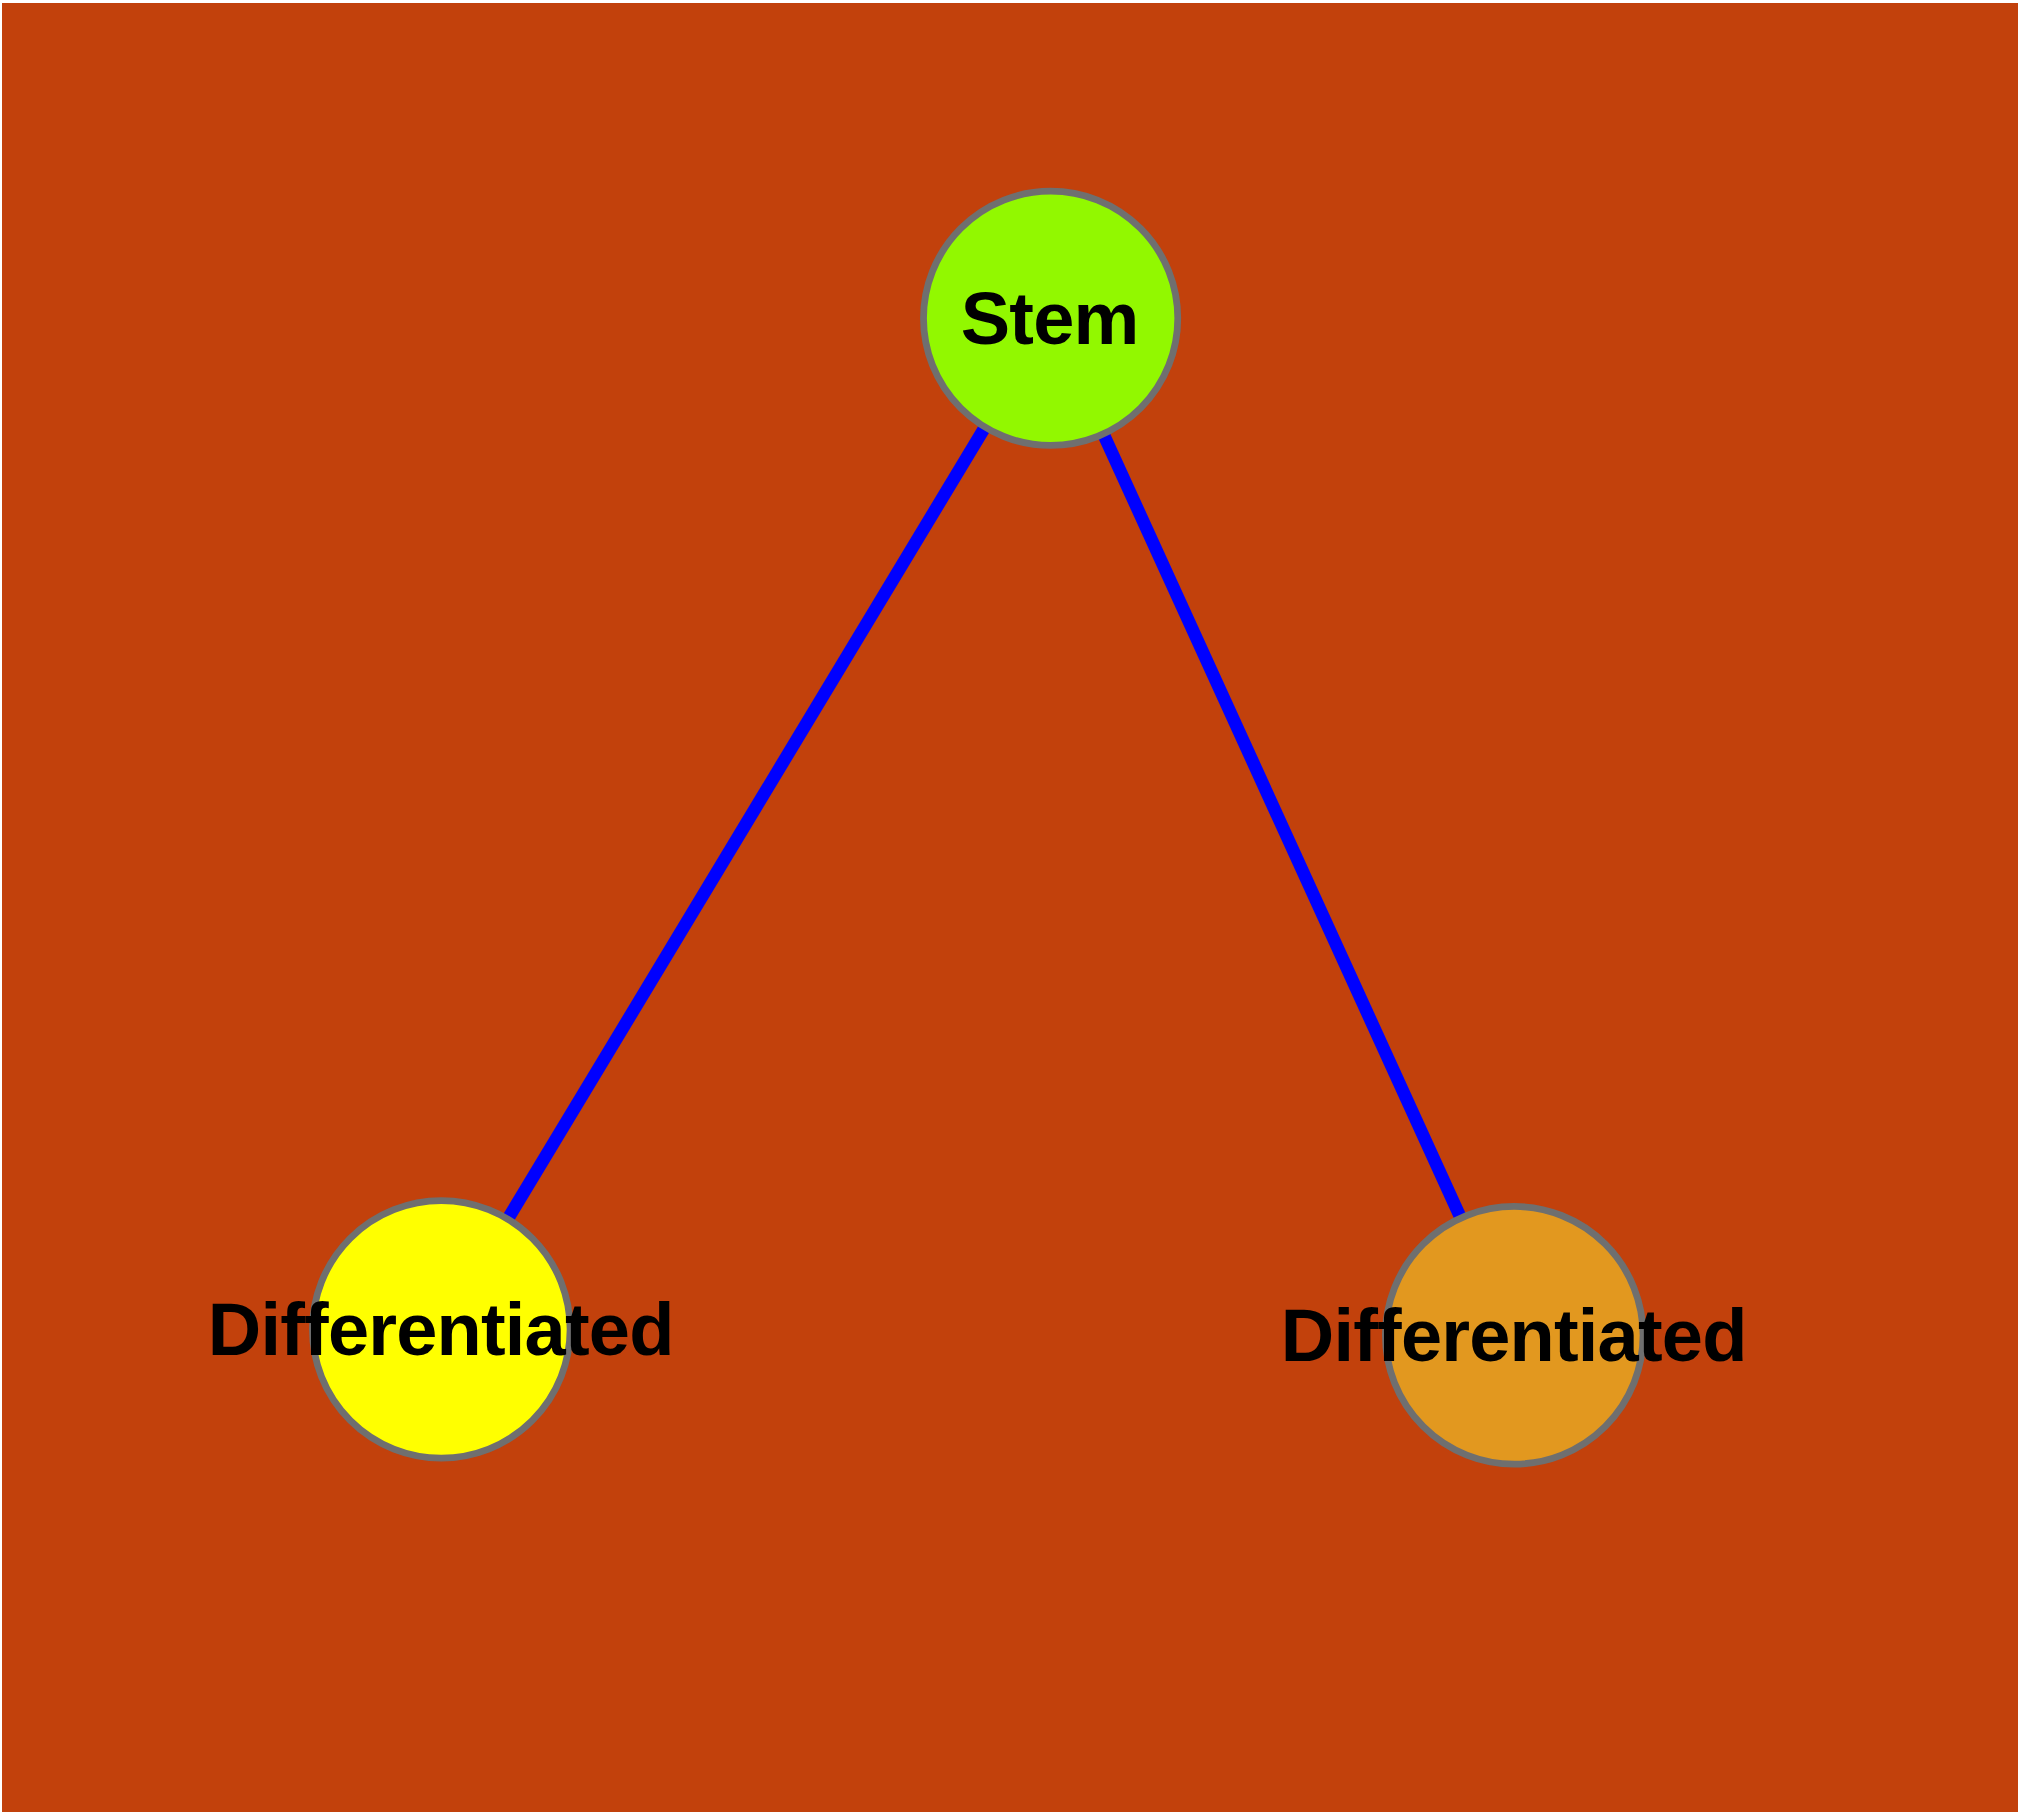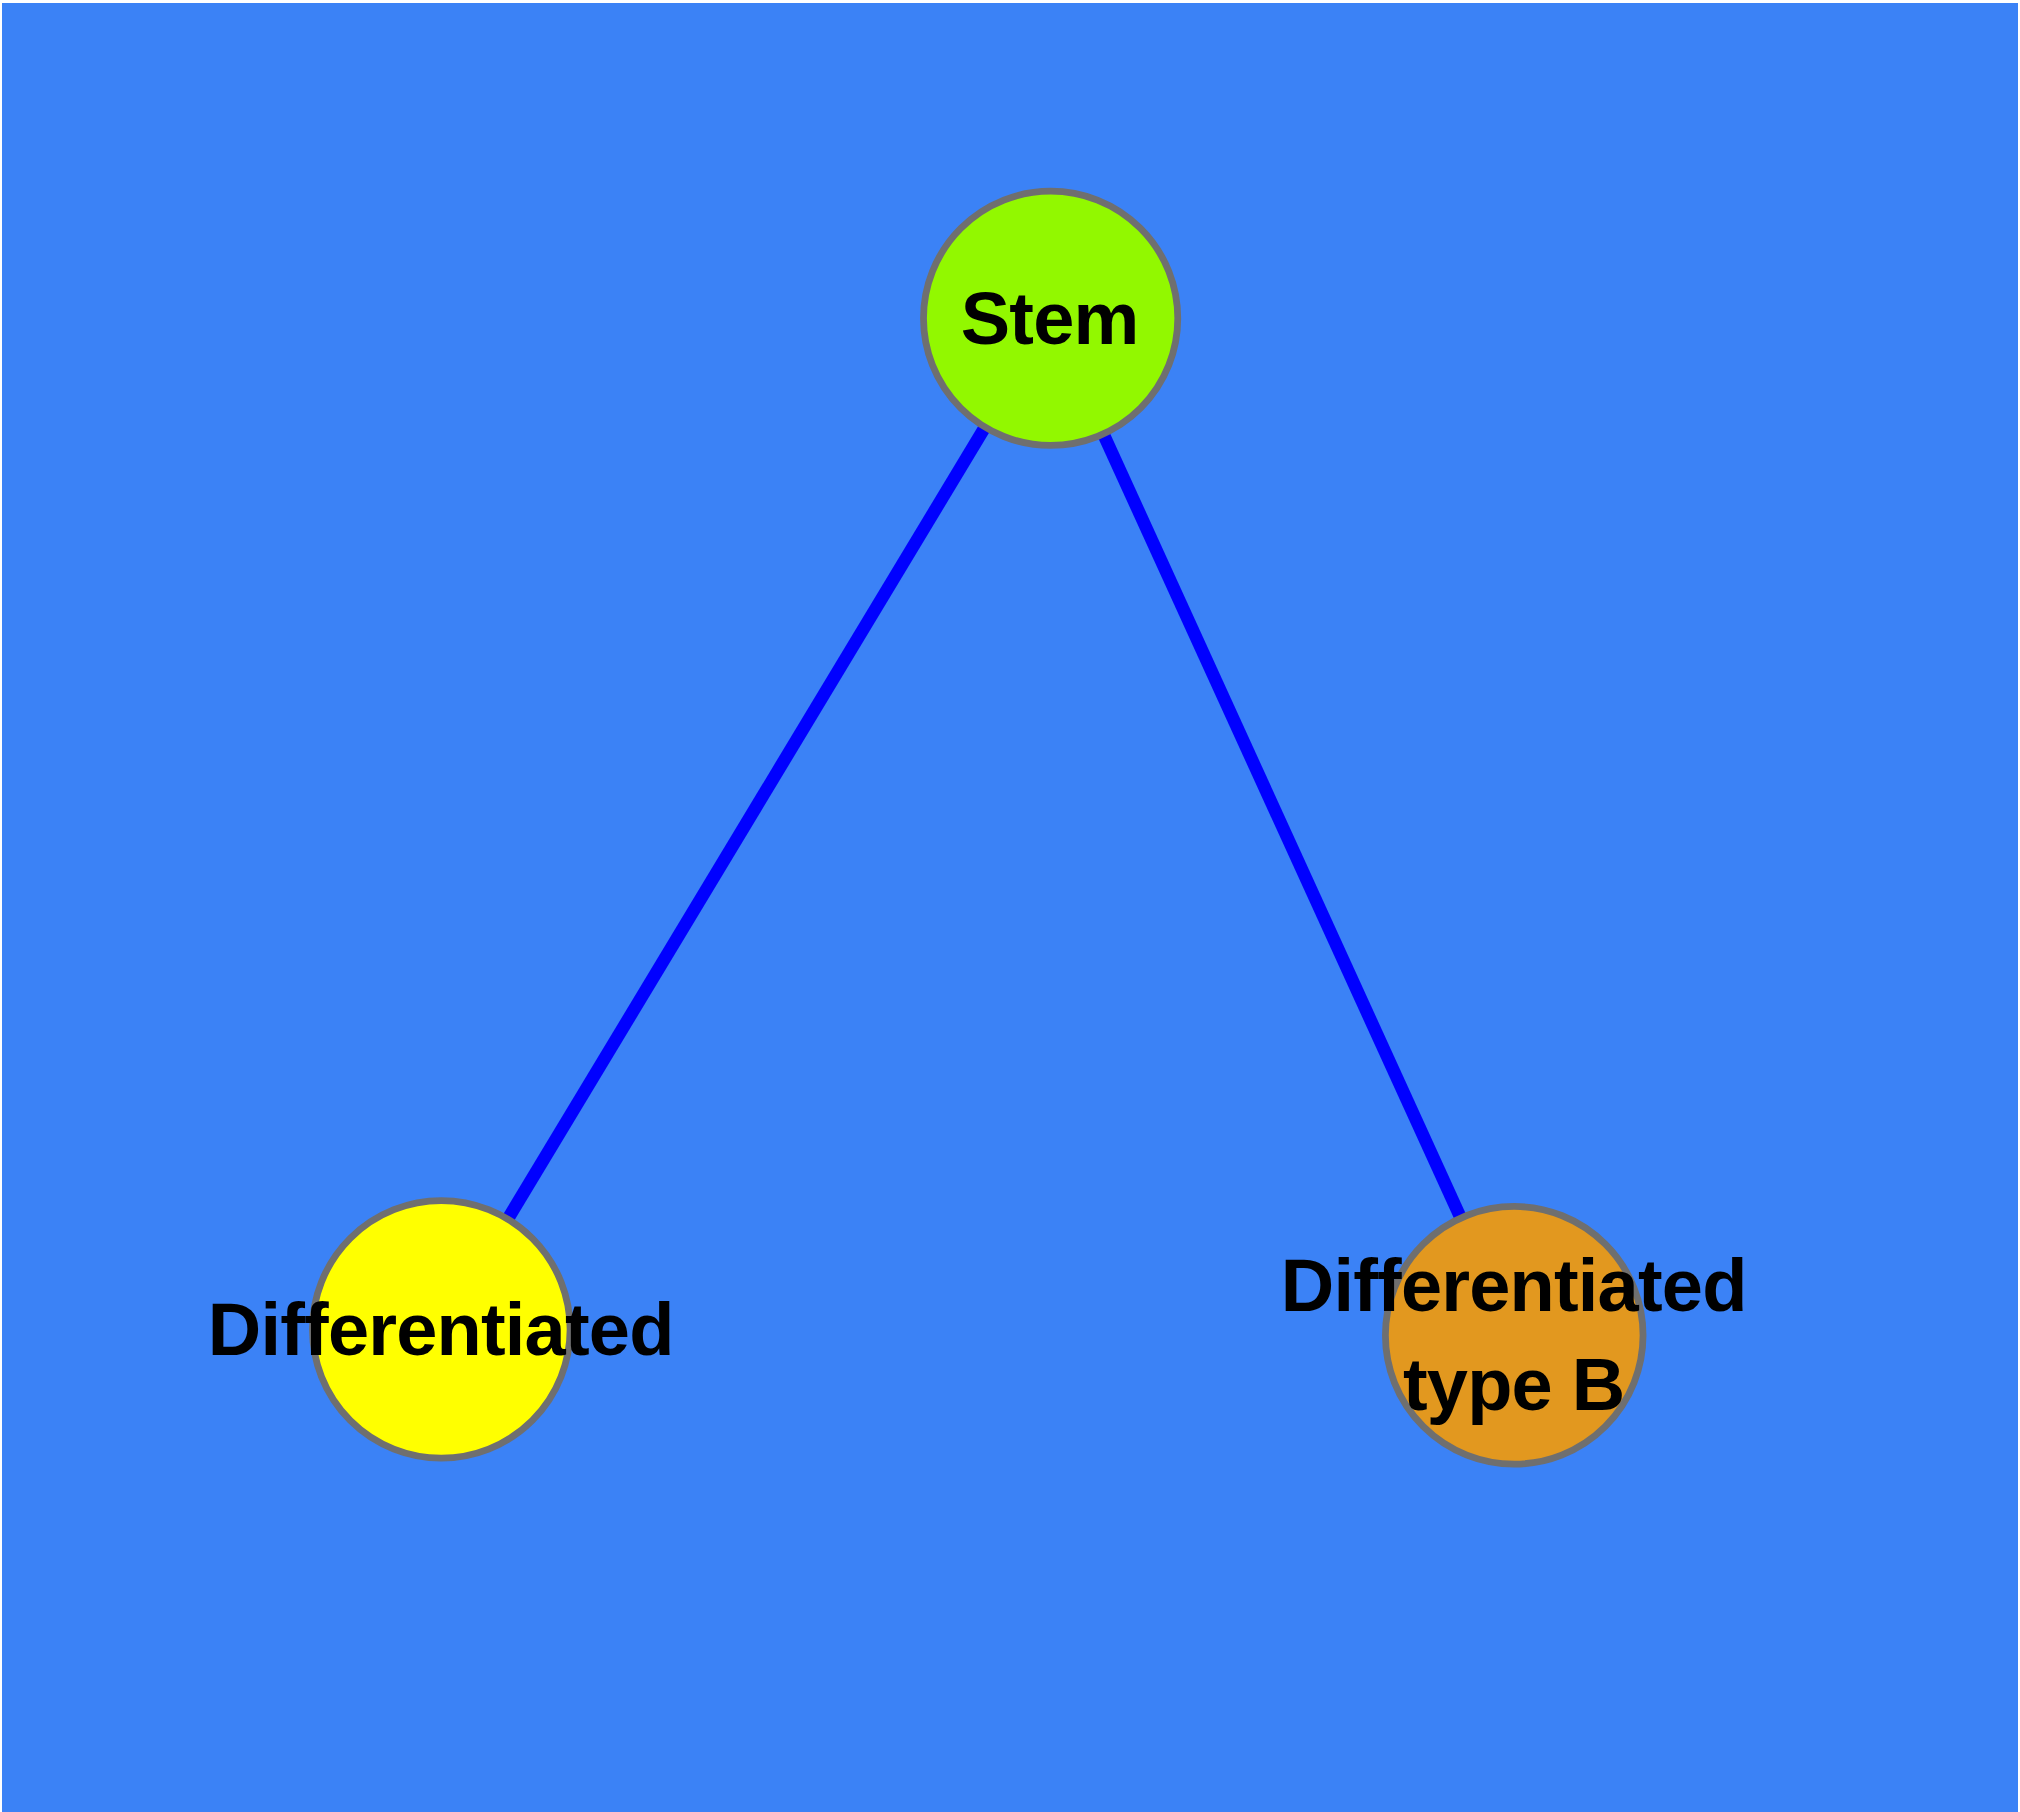--- a/index.html
+++ b/index.html
@@ -16,21 +16,21 @@
     width: 2021px;
     height: 1812px;
     background: #ffffff;
   }
   .canvas {
     position: absolute;
     top: 3.4px;
     left: 1.7px;
     right: 3.4px;
     bottom: 0;
-    background: #3b82f6;
+    background: #c2410c;
   }
   svg.graph {
     position: absolute;
     top: 0;
     left: 0;
     width: 2021px;
     height: 1812px;
     display: block;
   }
   .node-label {
@@ -66,18 +66,17 @@
     <div class="node-label" style="left: 1048px; top: 315px;">
       <span class="line">Stem</span>
     </div>
 
     <div class="node-label" style="left: 439px; top: 1326px;">
       <span class="line">Differentiated</span>
     </div>
 
     <div class="node-label" style="left: 1512px; top: 1332px;">
       <span class="line">Differentiated</span>
-      <span class="line">type B</span>
     </div>
 
   </div>
 </div>
 
 
 </body></html>

